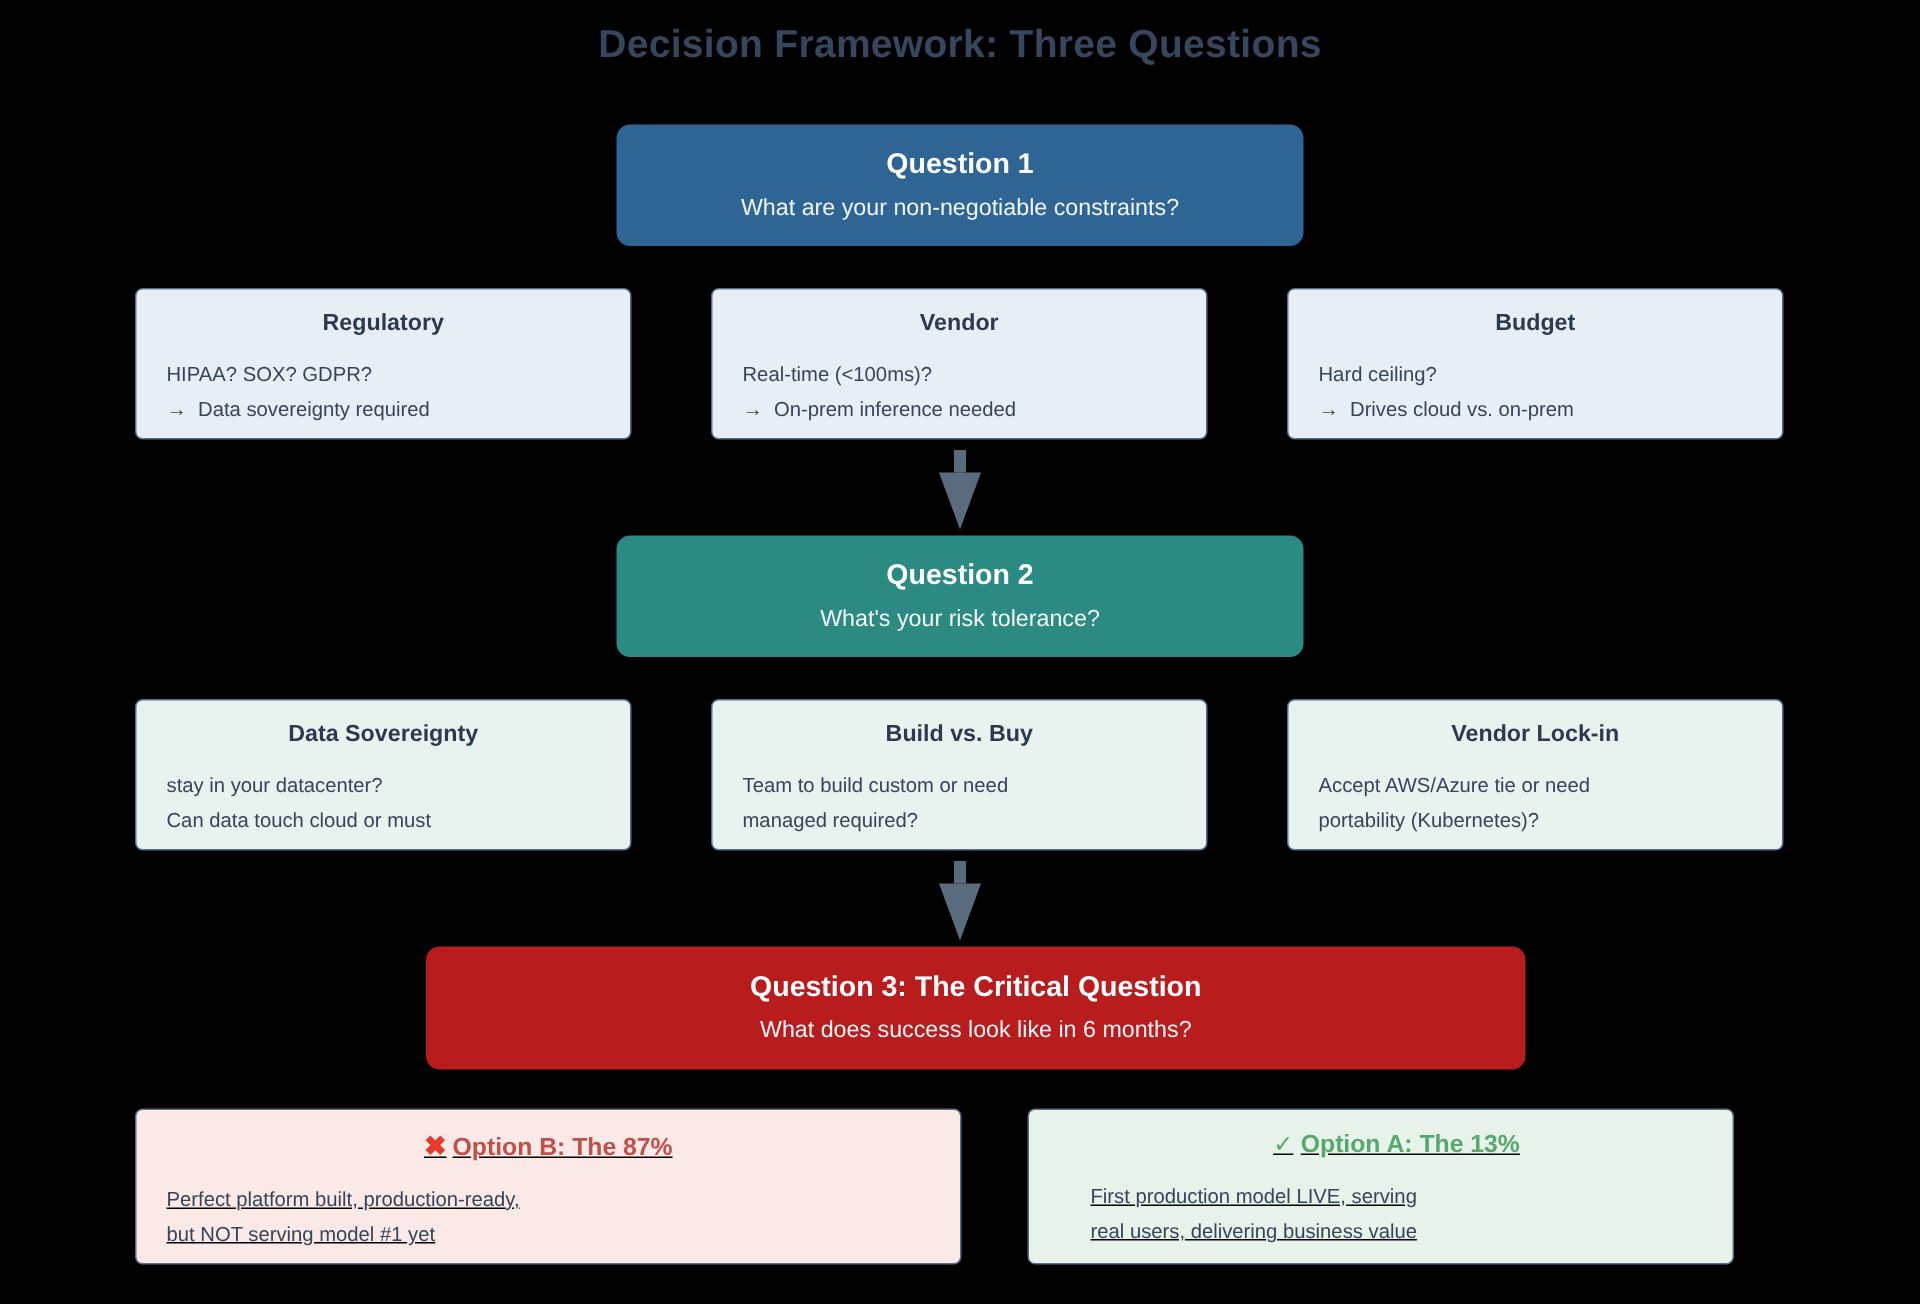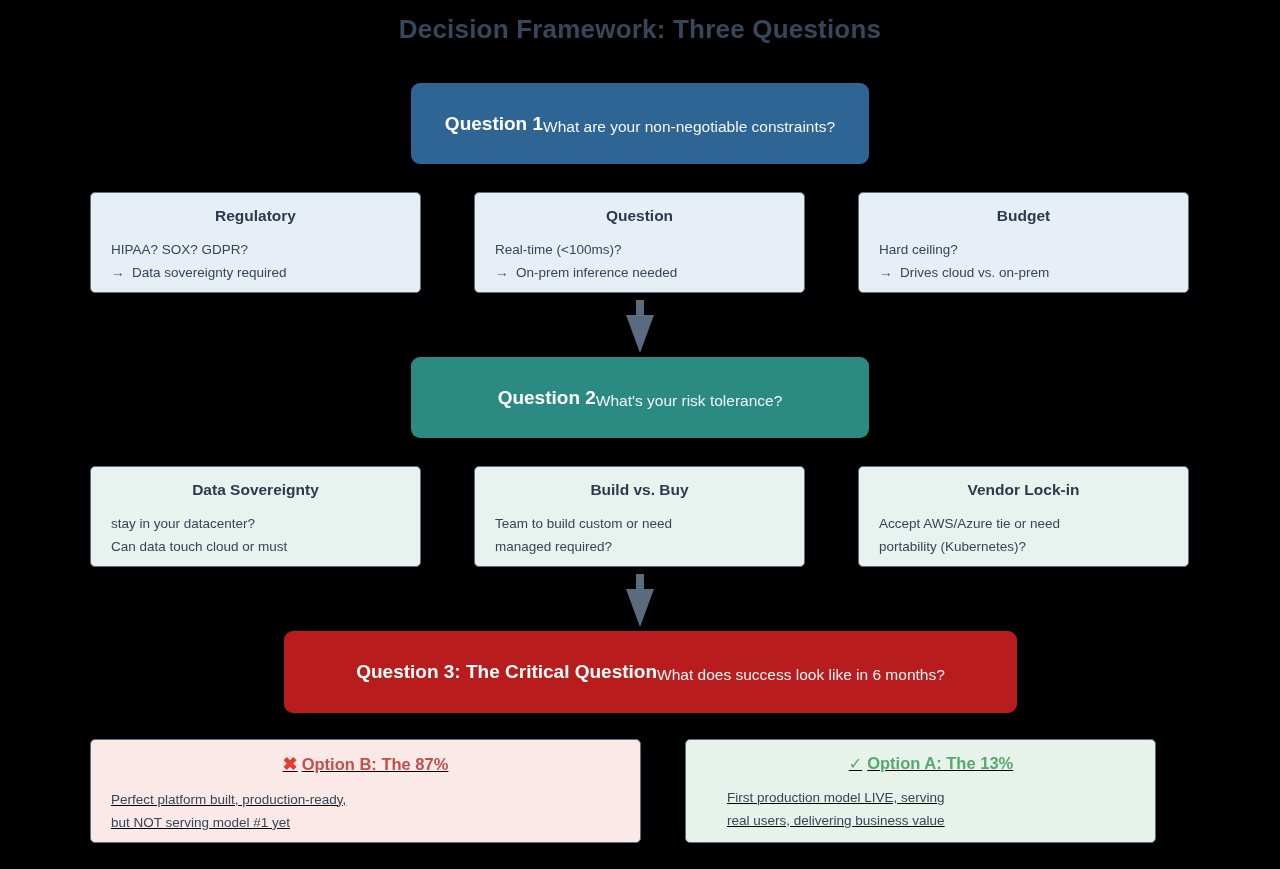--- a/index.html
+++ b/index.html
@@ -28,20 +28,21 @@
     color: #36465c;
     letter-spacing: 0.2px;
   }
 
   
   .question-box {
     position: absolute;
     border-radius: 9px;
     box-sizing: border-box;
     display: flex;
+    flex-direction: column;
     align-items: center;
     justify-content: center;
   }
   .question-box .q-title {
     font-size: 19px;
     font-weight: bold;
     color: #ffffff;
     line-height: 1.25;
   }
   .question-box .q-sub {
@@ -166,21 +167,21 @@
 
 <div class="factor-row row-constraints" id="row-constraints">
 
   <div class="factor-card col-0">
     <div class="f-title">Regulatory</div>
     <div class="f-line">HIPAA? SOX? GDPR?</div>
     <div class="f-line">→  Data sovereignty required</div>
   </div>
 
   <div class="factor-card col-1">
-    <div class="f-title">Question</div>
+    <div class="f-title">Vendor</div>
     <div class="f-line">Real-time (&lt;100ms)?</div>
     <div class="f-line">→  On-prem inference needed</div>
   </div>
 
   <div class="factor-card col-2">
     <div class="f-title">Budget</div>
     <div class="f-line">Hard ceiling?</div>
     <div class="f-line">→  Drives cloud vs. on-prem</div>
   </div>
 </div>

